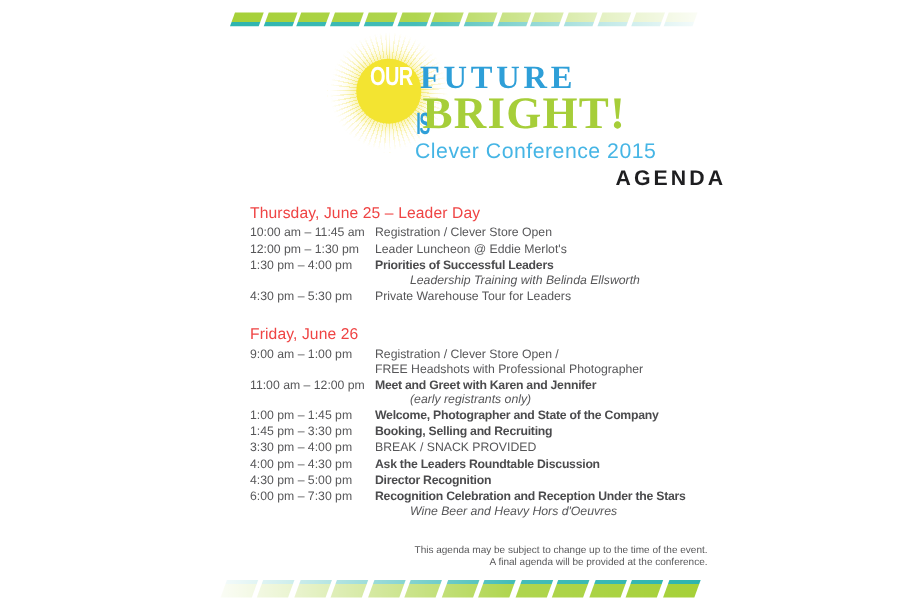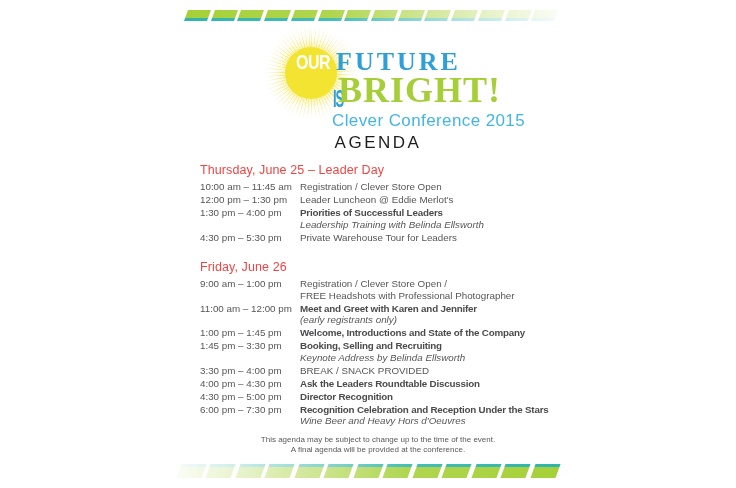--- a/index.html
+++ b/index.html
@@ -45,41 +45,41 @@
   .logo-bright {
     position:absolute; left:338px; top:70px; font-family:"Liberation Serif", serif;
     font-weight:bold; font-size:36px; color:#a6ce39; letter-spacing:1px; line-height:40px;
   }
   .logo-sub {
     position:absolute; left:332px; top:111px; font-size:17px; color:#45b5e5; letter-spacing:0.4px;
   }
 
   .content { position:absolute; left:190px; top:0; width:376px; height:100%; }
   .agenda-title {
-    position:absolute; top:133px; left:0; width:100%; text-align:center;
-    font-size:17px; font-weight:normal; letter-spacing:2.5px; color:#1e1e20;
+    position:absolute; top:133px; left:15px; width:100%; text-align:right;
+    font-size:17px; font-weight:bold; letter-spacing:2.5px; color:#1e1e20;
   }
 
   
   .schedule { position:absolute; left:10px; top:164px; width:366px; }
   .section { margin-bottom:18px; }
   .section-heading {
     font-size:12.5px; font-weight:normal; color:#ef4444;
     line-height:13px; margin-bottom:4px; letter-spacing:0.1px;
   }
   .row { display:flex; margin-bottom:1.4px; }
   .row-time { width:100px; flex:none; font-size:9.8px; line-height:11.6px; color:#565658; }
   .row-desc { flex:1; font-size:9.8px; line-height:11.6px; color:#565658; white-space:nowrap; }
   .line { display:block; }
   .line.bold { font-weight:bold; color:#4b4b4d; letter-spacing:-0.2px; }
-  .line.italic { font-style:italic; }
+  .line.italic { font-style:italic;margin-left:28px; }
   .line.regular { }
 
   .footer {
-    position:absolute; top:435px; left:0; width:100%; text-align:center;
+    position:absolute; top:435px; left:0; width:100%; text-align:right;
     font-size:8px; line-height:10px; color:#58585a;
   }
 </style>
 </head>
 <body>
 
 <div class="stage">
 
   <div class="bar bar-top">
       <div class="seg"></div>
@@ -150,28 +150,27 @@
           <div class="row">
             <div class="row-time">11:00 am – 12:00 pm</div>
             <div class="row-desc">
               <span class="line bold">Meet and Greet with Karen and Jennifer</span>
               <span class="line italic">(early registrants only)</span>
             </div>
           </div>
           <div class="row">
             <div class="row-time">1:00 pm – 1:45 pm</div>
             <div class="row-desc">
-              <span class="line bold">Welcome, Introductions and State of the Company</span>
+              <span class="line bold">Welcome, Photographer and State of the Company</span>
             </div>
           </div>
           <div class="row">
             <div class="row-time">1:45 pm – 3:30 pm</div>
             <div class="row-desc">
               <span class="line bold">Booking, Selling and Recruiting</span>
-              <span class="line italic">Keynote Address by Belinda Ellsworth</span>
             </div>
           </div>
           <div class="row">
             <div class="row-time">3:30 pm – 4:00 pm</div>
             <div class="row-desc">
               <span class="line regular">BREAK / SNACK PROVIDED</span>
             </div>
           </div>
           <div class="row">
             <div class="row-time">4:00 pm – 4:30 pm</div>

